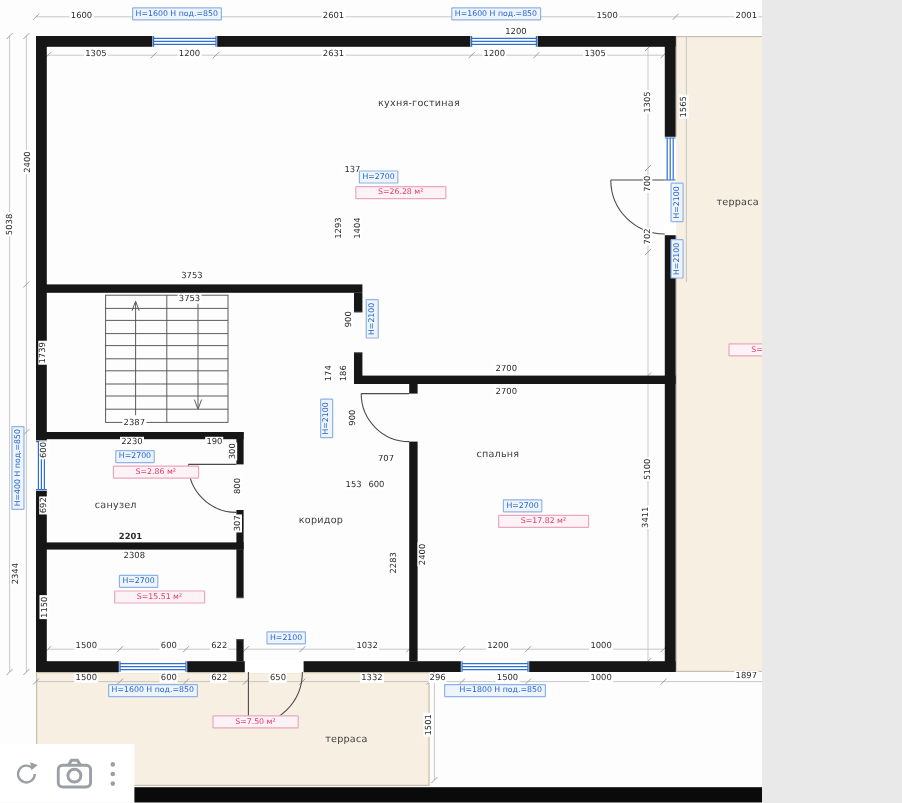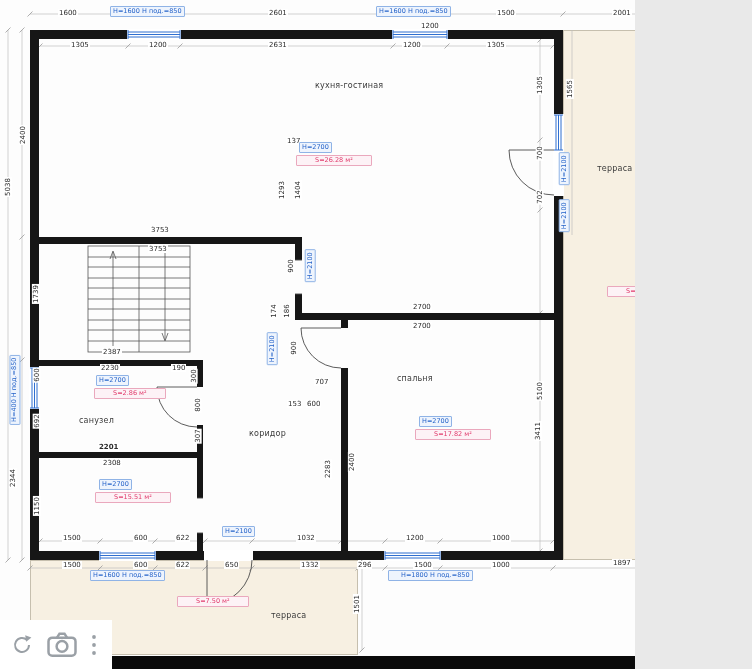--- a/index.html
+++ b/index.html
@@ -226,21 +226,21 @@
       <span class="ann dim vert" style="left: 685px; top: 289px;">8000</span>
       <span class="ann dim vert" style="left: 347px; top: 600px;">1501</span>
       <span class="ann bluebox" style="left: 110px; top: 6px;">H=1600 Н под.=850</span>
       <span class="ann bluebox" style="left: 376px; top: 6px;">H=1600 Н под.=850</span>
       <span class="ann bluebox" style="left: 299px; top: 142px;">H=2700</span>
       <span class="ann bluebox" style="left: 96px; top: 375px;">H=2700</span>
       <span class="ann bluebox" style="left: 419px; top: 416px;">H=2700</span>
       <span class="ann bluebox" style="left: 99px; top: 479px;">H=2700</span>
       <span class="ann bluebox" style="left: 222px; top: 526px;">H=2100</span>
       <span class="ann bluebox" style="left: 90px; top: 570px;">H=1600 Н под.=850</span>
-      <span class="ann bluebox" style="left: 388px; top: 570px; padding-left: 12px;">H=1800 Н под.=850</span>
+      <span class="ann bluebox" style="left: 370px; top: 570px; padding-left: 12px;">H=1800 Н под.=850</span>
       <span class="ann bluebox vert" style="left: -20px; top: 384px;">H=400 Н под.=850</span>
       <span class="ann bluebox vert" style="left: 548px; top: 163px;">H=2100</span>
       <span class="ann bluebox vert" style="left: 548px; top: 210px;">Н=2100</span>
       <span class="ann bluebox vert" style="left: 294px; top: 260px;">Н=2100</span>
       <span class="ann bluebox vert" style="left: 256px; top: 343px;">Н=2100</span>
       <span class="ann red" style="left: 296px; top: 155px;">S=26.28 м²</span>
       <span class="ann red" style="left: 607px; top: 286px;">S=18.00 м²</span>
       <span class="ann red" style="left: 415px; top: 429px;">S=17.82 м²</span>
       <span class="ann red" style="left: 94px; top: 388px;">S=2.86 м²</span>
       <span class="ann red" style="left: 95px; top: 492px;">S=15.51 м²</span>

